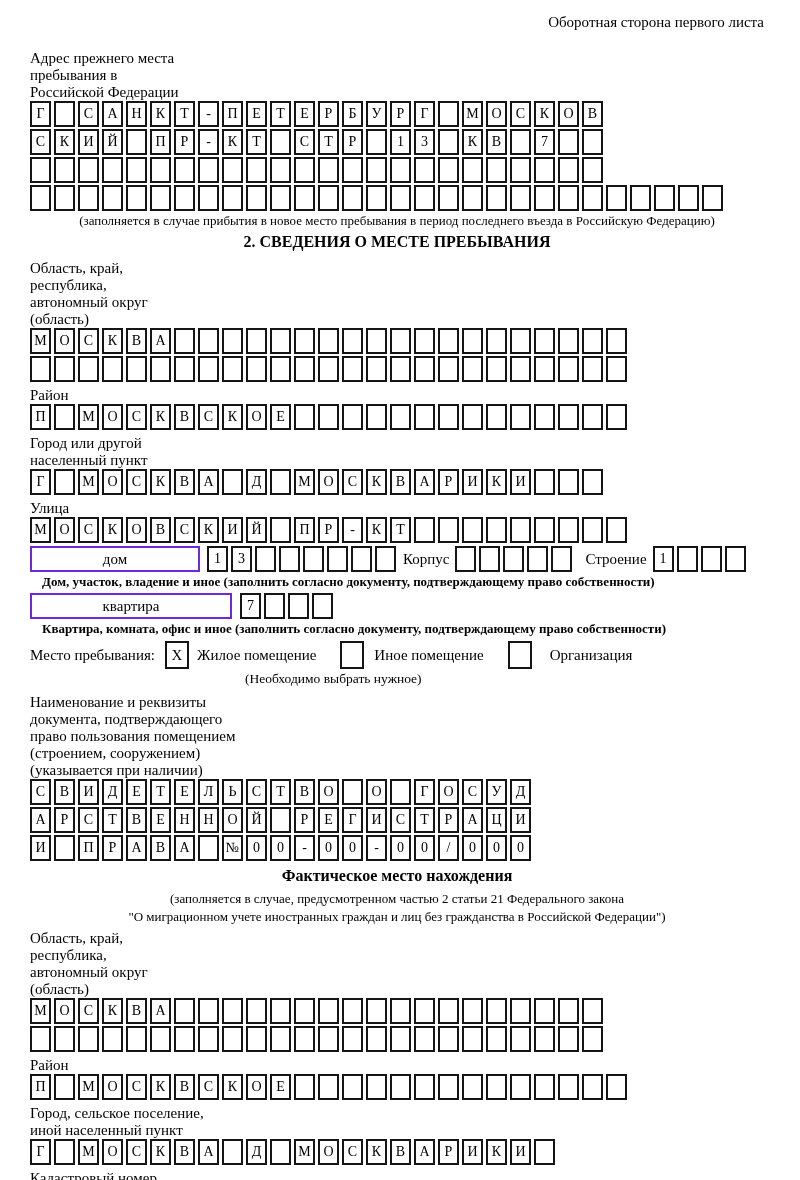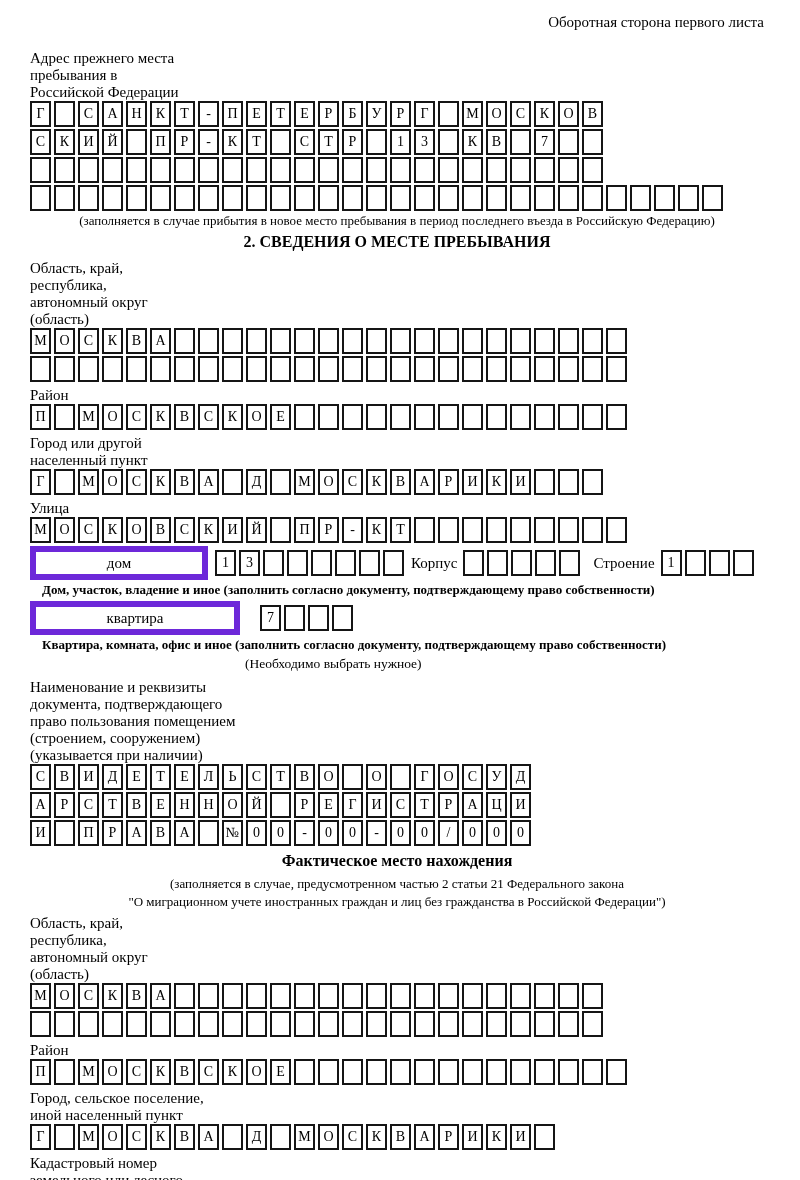--- a/index.html
+++ b/index.html
@@ -28,25 +28,25 @@
     font-size:14px; line-height:1; background:#fff;
   }
   .cellrow.inline { display:inline-flex; vertical-align:middle; margin-bottom:0; }
 
   .note { font-size:13px; text-align:center; margin:2px 0 2px 0; line-height:16px; }
   .note-left { font-size:13px; margin:1px 0 3px 12px; line-height:16px;font-weight:bold; }
   .sectitle { font-weight:bold; font-size:16px; text-align:center; margin:3px 0 5px 0; line-height:20px; }
 
   .inline-row { display:flex; align-items:center; margin:1px 0 2px 0; }
   .widebox {
-    flex:none; height:22px; border:6px solid #6d28d9;
+    flex:none; height:22px; border:2px solid #6d28d9;
     display:flex; align-items:center; justify-content:center; font-size:15px;
   }
   .wb170{width:166px; margin-right:7px;}
-  .wb202{width:198px; margin-right:20px;}
+  .wb202{width:198px; margin-right:8px;}
   .inlinelabel { margin:0 6px 0 4px; }
   .il2 { margin:0 6px 0 10px; }
 
   .stay-row { display:flex; align-items:center; margin:4px 0 2px 0; }
   .cbox {
     flex:none; width:20px; height:24px; border:2px solid #151515;
     display:flex; align-items:center; justify-content:center; font-size:15px;
   }
   .cb1{margin:0 8px 0 10px;} .cb2{margin:0 10px 0 24px;} .cb3{margin:0 18px 0 24px;}
   .choose-note { font-size:13.5px; margin:2px 0 4px 215px; line-height:16px; }
@@ -375,20 +375,29 @@
     </div>
     <div class="cellrow inline">
         <span class="cell">7</span>
         <span class="cell"></span>
         <span class="cell"></span>
         <span class="cell"></span>
       </div>
   </div>
   <div class="note-left">Квартира, комната, офис и иное (заполнить согласно документу, подтверждающему право собственности)</div>
 
+  <div class="stay-row">
+    <span>Место пребывания:</span>
+    <span class="cbox cb1">X</span>
+    <span>Жилое помещение</span>
+    <span class="cbox cb2"></span>
+    <span>Иное помещение</span>
+    <span class="cbox cb3"></span>
+    <span>Организация</span>
+  </div>
   <div class="choose-note">(Необходимо выбрать нужное)</div>
 
   <div class="field">
     <div class="flabel w224">Наименование и реквизиты документа, подтверждающего право пользования помещением (строением, сооружением) (указывается при наличии)</div>
     <div>
       <div class="cellrow">
           <span class="cell">С</span>
           <span class="cell">В</span>
           <span class="cell">И</span>
           <span class="cell">Д</span>

